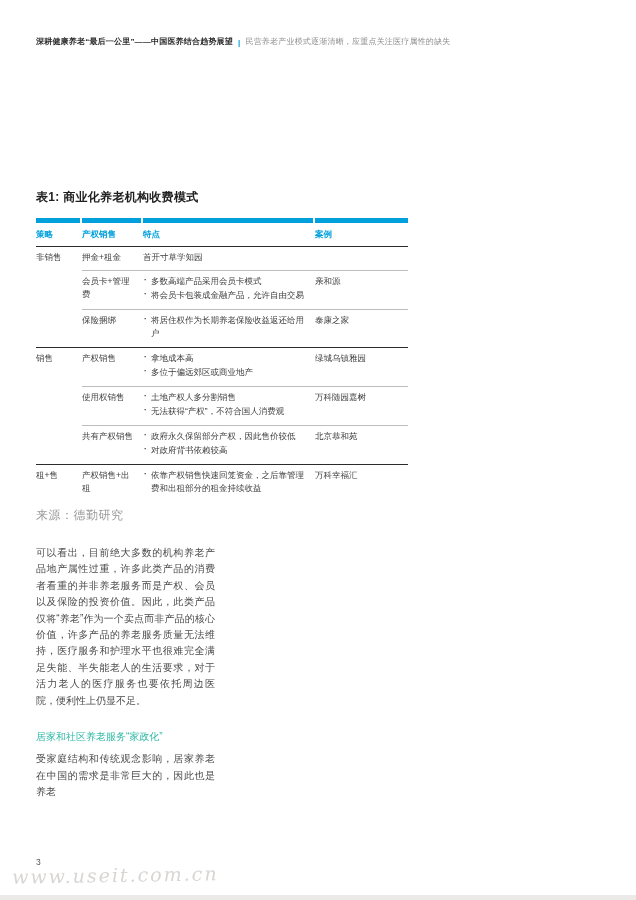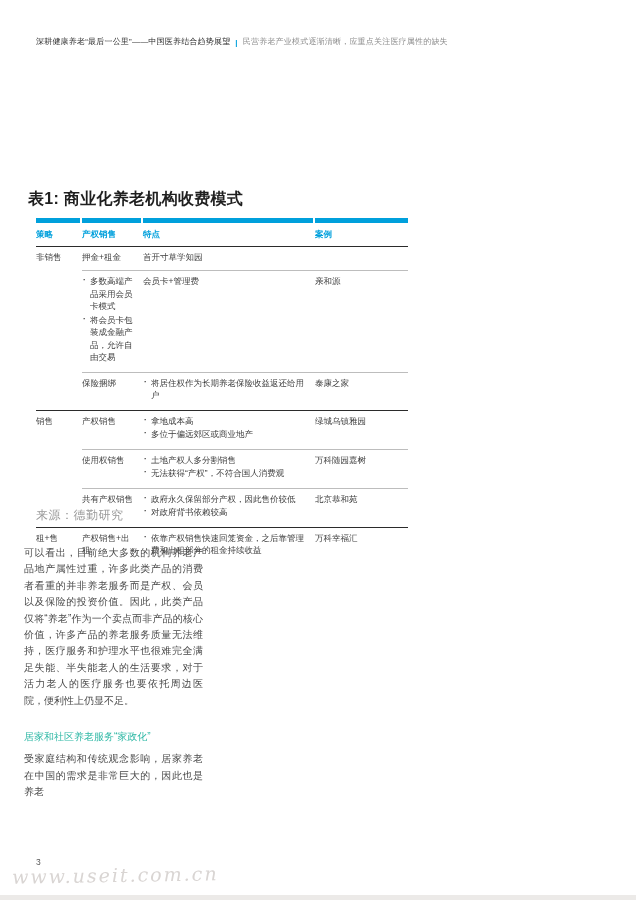--- a/index.html
+++ b/index.html
@@ -8,48 +8,48 @@
   .page {
     position:relative; width:636px; height:900px; margin:0 auto;
     background:#ffffff; overflow:hidden; color:#3a3a3a;
   }
   
   .runhead {
     position:absolute; left:36px; top:37px; width:560px;
     font-size:8px; line-height:10px; letter-spacing:0.2px;
     display:flex; align-items:baseline; white-space:nowrap;
   }
-  .runhead .bold { font-weight:normal; color:#2b2b2b; }
+  .runhead .bold { font-weight:bold; color:#2b2b2b; }
   .runhead .pipe { font-weight:bold; margin:0 5px; position:relative; top:0.5px; }
   .runhead .light { color:#8f8f8f; }
   
   .tbl-title {
-    position:absolute; left:28px; top:189px;
-    font-size:16px; font-weight:bold; color:#1f1f1f; letter-spacing:0.3px;
+    position:absolute; left:36px; top:189px;
+    font-size:12px; font-weight:bold; color:#1f1f1f; letter-spacing:0.3px;
   }
   .tbl { position:absolute; left:36px; top:218px; width:372px; font-size:8.5px; }
   .bar { display:grid; grid-template-columns:46px 61px 172px 93px; height:5px; }
   .bar div { height:5px; }
   .bar div:not(:last-child){ border-right:2px solid #ffffff; }
   .row { display:grid; grid-template-columns:46px 61px 172px 93px; }
   .cell { padding:4px 8px 7px 0; line-height:12.5px; color:#3d3d3d; }
   .thead .cell { font-weight:bold; padding:5px 8px 5px 0; }
   .thead { border-bottom:1px solid #2b2b2b; }
   .row.grp { border-top:1px solid #2b2b2b; }
   .row.sub > .cell { border-top:1px solid #bdbdbd; }
   .row.sub > .cell.c1 { border-top:none; }
   .bullet { position:relative; padding-left:8px; margin-bottom:1px; }
   .bullet::before { content:"·"; position:absolute; left:1px; top:-1px; font-weight:bold; }
   .tbl-source { position:absolute; left:36px; top:507px; font-size:12px; color:#9a9a9a; letter-spacing:0.5px; }
   
   .col {
     position:absolute; top:545px; width:179px;
     font-size:10px; line-height:16.4px; text-align:justify; color:#4a4a4a;
   }
-  .col-left { left:24px; }
+  .col-left { left:36px; }
   .col-right { left:224px; }
   .col p { margin-bottom:16px; }
   .subhead { font-weight:normal; margin:20px 0 6px 0; text-align:left; }
   
   .pagenum { position:absolute; left:36px; top:857px; font-size:8.5px; color:#555; }
   .watermark {
     position:absolute; left:12px; top:864px;
     font-family:"DejaVu Serif","Liberation Serif",serif;
     font-style:italic; font-size:19px; letter-spacing:2px; color:#d9d5d3;
     transform:rotate(-1deg);
@@ -84,25 +84,25 @@
     </div>
 
     <div class="row">
       <div class="cell c1">非销售</div>
       <div class="cell">押金+租金</div>
       <div class="cell">首开寸草学知园</div>
     </div>
 
     <div class="row sub">
       <div class="cell c1"></div>
+      <div class="cell">会员卡+管理费</div>
       <div class="cell">
         <div class="bullet">多数高端产品采用会员卡模式</div>
         <div class="bullet">将会员卡包装成金融产品，允许自由交易</div>
       </div>
-      <div class="cell">会员卡+管理费</div>
       <div class="cell">亲和源</div>
     </div>
 
     <div class="row sub">
       <div class="cell c1"></div>
       <div class="cell">保险捆绑</div>
       <div class="cell">
         <div class="bullet">将居住权作为长期养老保险收益返还给用户</div>
       </div>
       <div class="cell">泰康之家</div>

